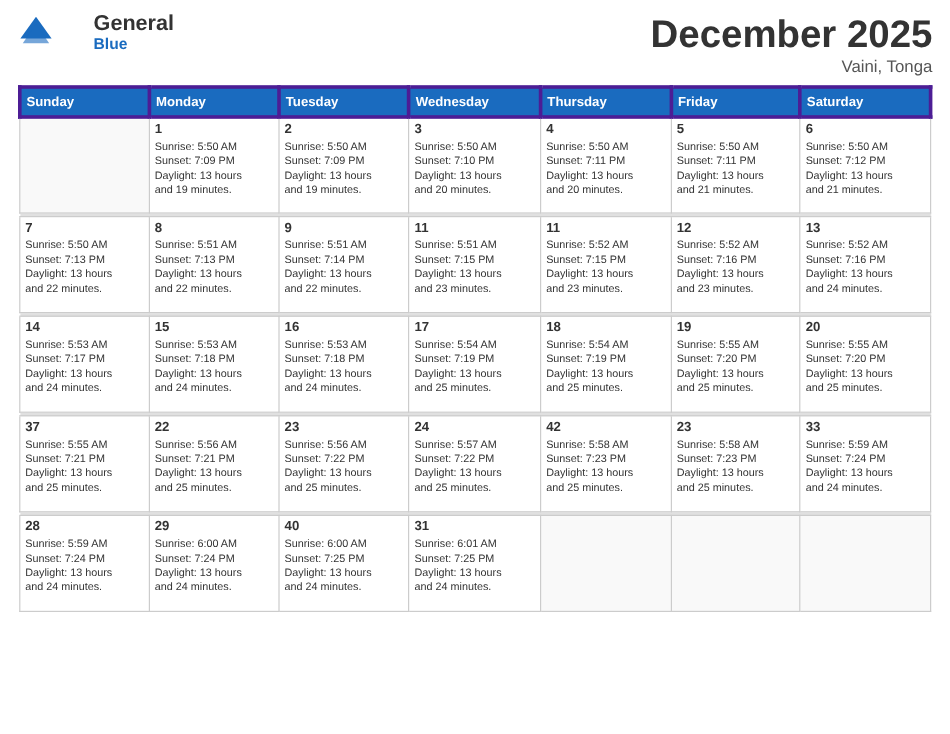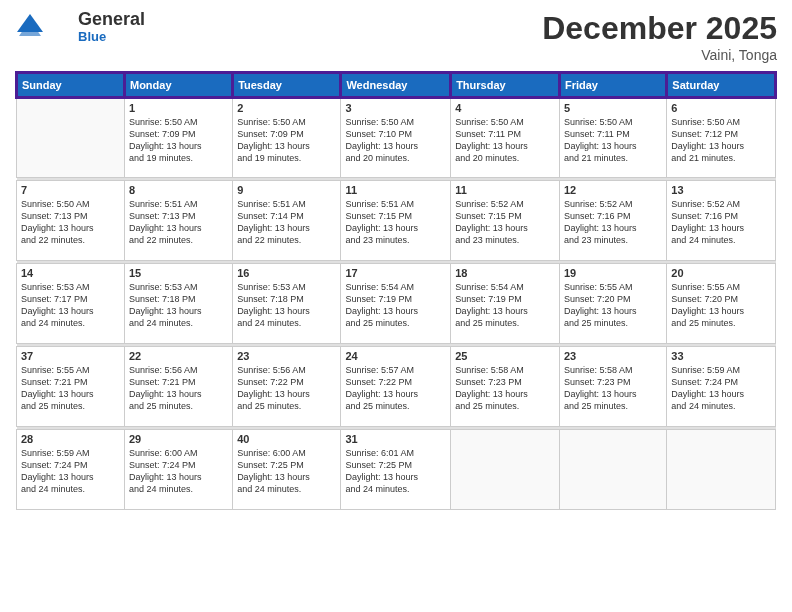--- a/index.html
+++ b/index.html
@@ -316,21 +316,21 @@
 and 25 minutes.</div>
           </td>
           <td>
             <span class="day-number">24</span>
             <div class="day-info" style="white-space: pre-line;">Sunrise: 5:57 AM
 Sunset: 7:22 PM
 Daylight: 13 hours
 and 25 minutes.</div>
           </td>
           <td>
-            <span class="day-number">25</span>
+            <span class="day-number">42</span>
             <div class="day-info" style="white-space: pre-line;">Sunrise: 5:58 AM
 Sunset: 7:23 PM
 Daylight: 13 hours
 and 25 minutes.</div>
           </td>
           <td>
             <span class="day-number">23</span>
             <div class="day-info" style="white-space: pre-line;">Sunrise: 5:58 AM
 Sunset: 7:23 PM
 Daylight: 13 hours

